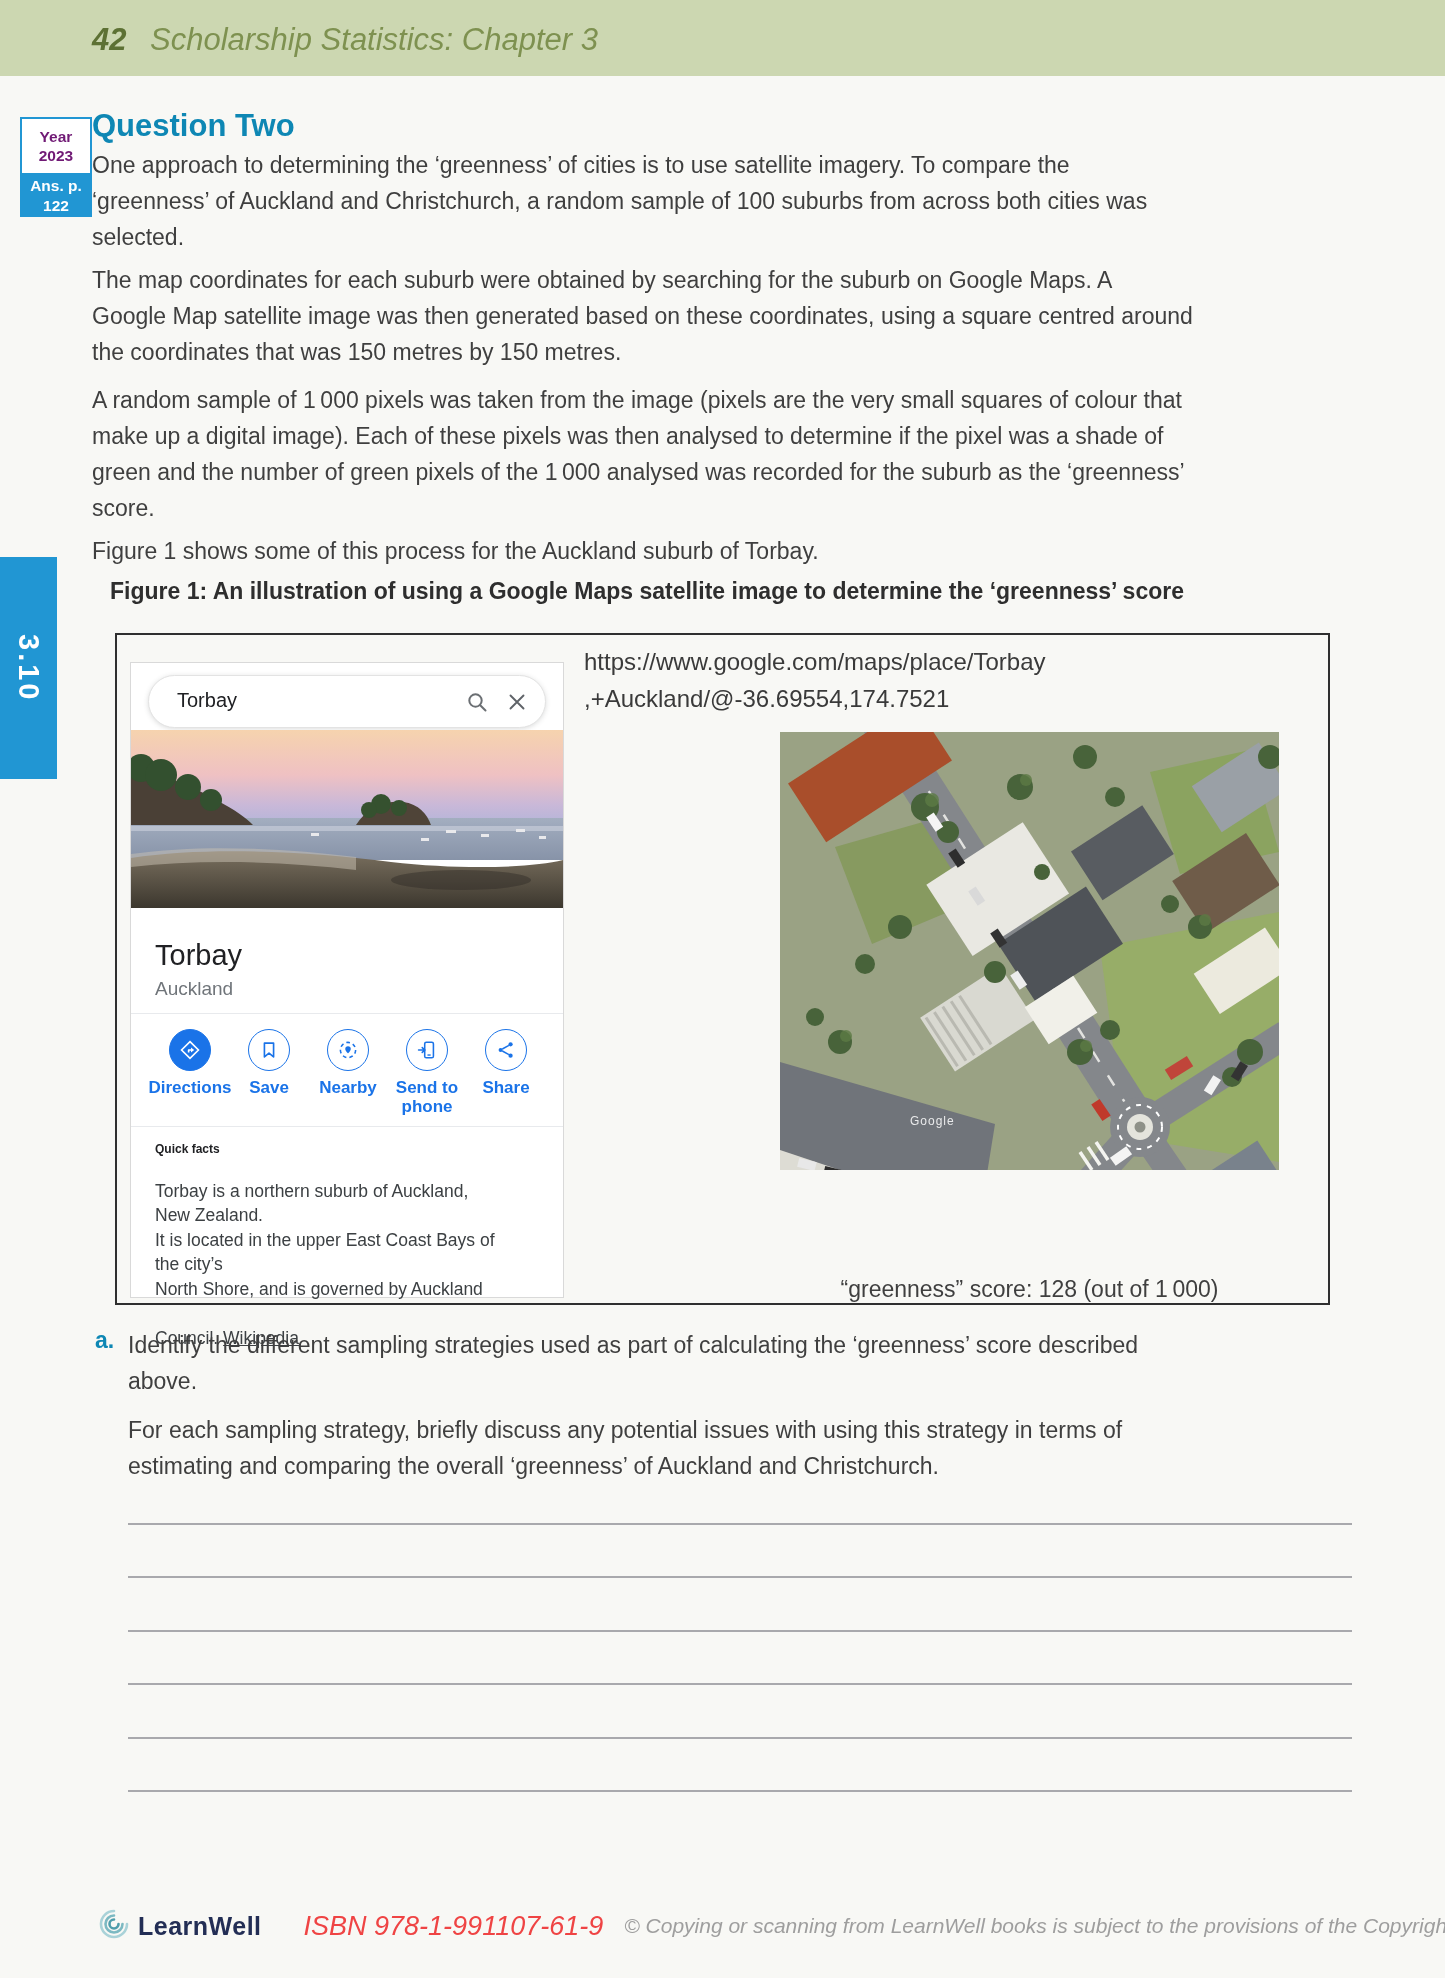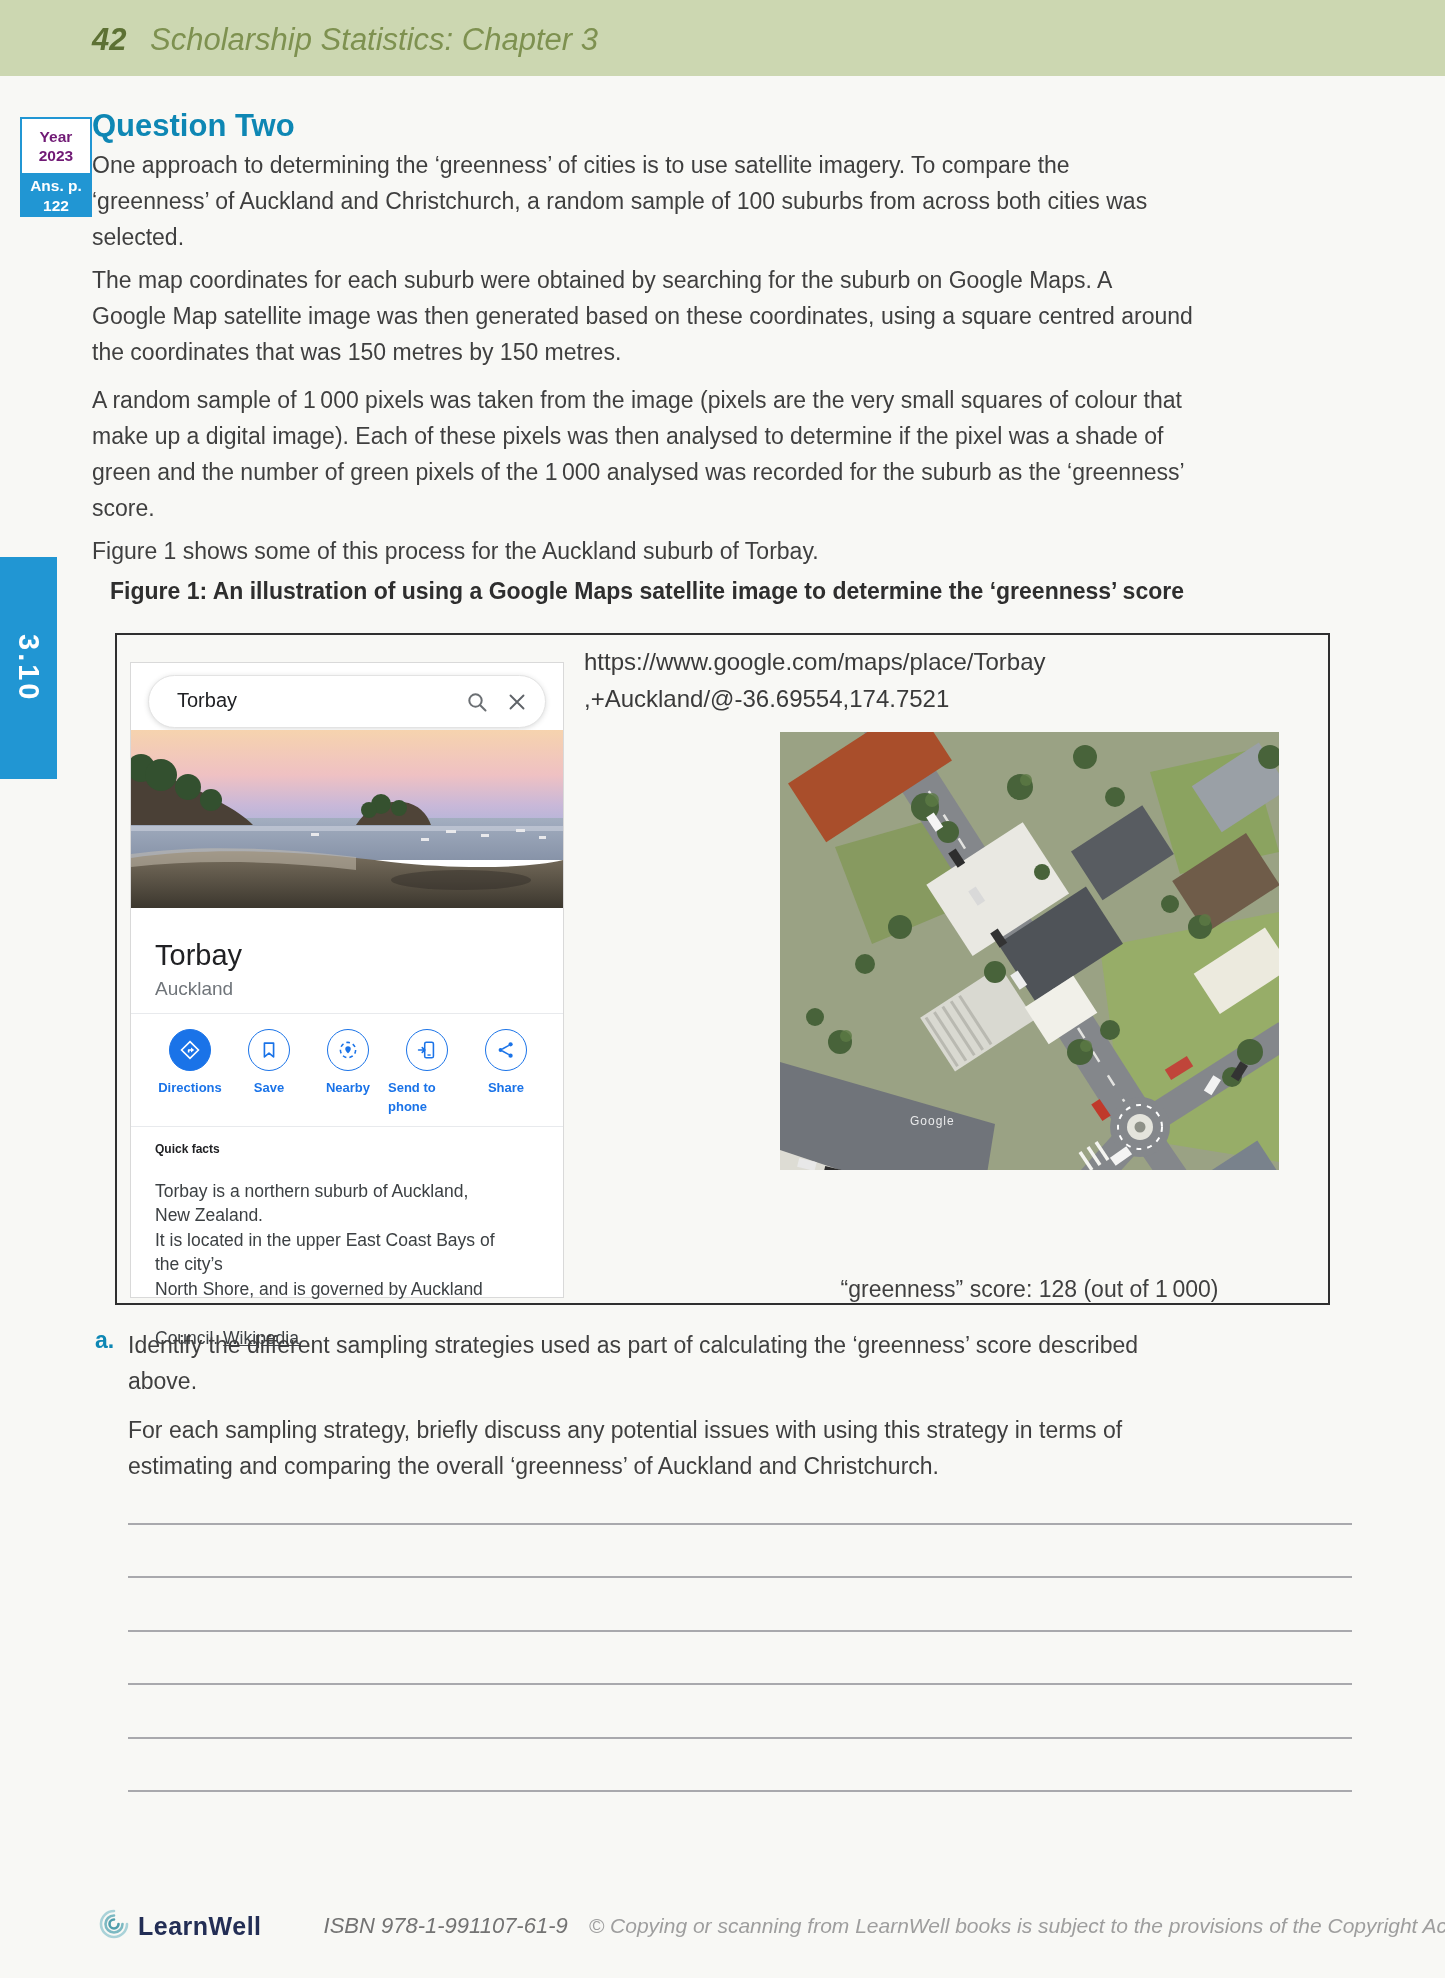--- a/index.html
+++ b/index.html
@@ -46,40 +46,40 @@
   .place-title{position:absolute;left:24px;top:276px;font-size:29px;color:#202124;}
   .place-sub{position:absolute;left:24px;top:315px;font-size:19px;color:#70757a;}
   .divider{position:absolute;left:0;width:432px;border-top:1px solid #e8eaed;}
   .d1{top:350px;} .d2{top:463px;}
   .actions{position:absolute;left:0;top:366px;width:434px;box-sizing:border-box;padding:0 20px;
            display:flex;justify-content:space-between;}
   .action{width:78px;display:flex;flex-direction:column;align-items:center;}
   .circle{width:42px;height:42px;border-radius:50%;border:1.5px solid #1a73e8;background:#fff;
           display:flex;align-items:center;justify-content:center;box-sizing:border-box;}
   .circle.filled{background:#1a73e8;}
-  .a-label{margin-top:7px;font-size:13px;line-height:19px;color:#1a73e8;font-weight:600;}
+  .a-label{margin-top:7px;font-size:17px;line-height:19px;color:#1a73e8;font-weight:600;text-align:center;}
   .qf-title{position:absolute;left:24px;top:479px;font-size:12px;font-weight:bold;color:#202124;}
   .qf-text{position:absolute;left:24px;top:491px;width:340px;font-size:17.5px;line-height:24.5px;color:#3c4043;white-space:pre-line;}
   .qf-text a{color:#3c4043;text-decoration:underline;}
 
   .url{position:absolute;left:467px;top:8px;font-size:24px;line-height:37px;color:#3a3a3a;white-space:pre-line;}
   .sat{position:absolute;left:663px;top:97px;width:499px;height:438px;overflow:hidden;}
   .watermark{position:absolute;left:130px;bottom:42px;color:#ffffff;font-size:12px;opacity:.85;letter-spacing:1px;}
   .score{position:absolute;left:663px;top:641px;width:499px;text-align:center;font-size:23px;color:#3f3f3f;}
 
   .part-a-label{position:absolute;left:95px;top:1327px;font-size:23px;font-weight:bold;color:#0e87b4;}
   .pa1{left:128px;top:1327px;}
   .pa2{left:128px;top:1412px;}
 
   .ans-line{position:absolute;left:128px;width:1224px;height:0;border-top:2px solid #a9a9ad;}
   .l1{top:1523px;} .l2{top:1576px;} .l3{top:1630px;} .l4{top:1683px;} .l5{top:1737px;} .l6{top:1790px;}
 
   .pfooter{position:absolute;left:98px;top:1908px;display:flex;align-items:center;}
   .brand{font-size:25px;font-weight:bold;color:#232e55;margin-left:8px;letter-spacing:.5px;}
-  .isbn{font-size:22px;font-style:italic;color:#737373;margin-left:62px;white-space:nowrap;}
+  .isbn{font-size:27px;font-style:italic;color:#ef4444;margin-left:42px;white-space:nowrap;}
   .copyright{font-size:21px;font-style:italic;color:#9e9e9e;margin-left:21px;white-space:nowrap;}
 </style>
 </head>
 <body>
 
 <div class="page">
 
   <div class="band">
     <span class="pagenum">42</span>
     <span class="chapter">Scholarship Statistics: Chapter 3</span>

